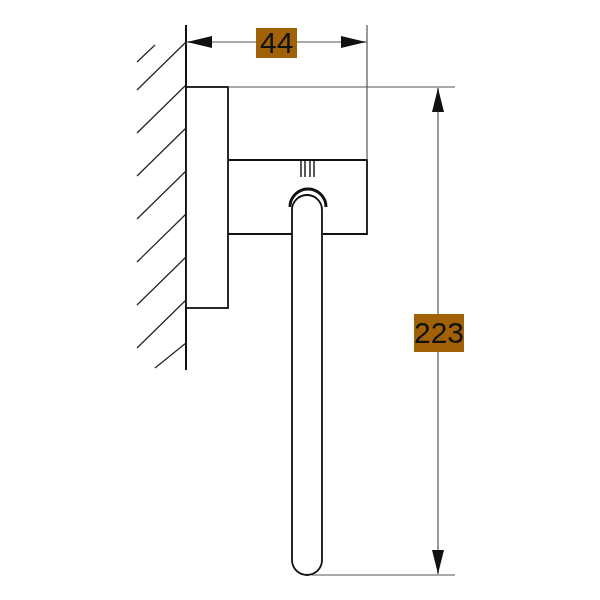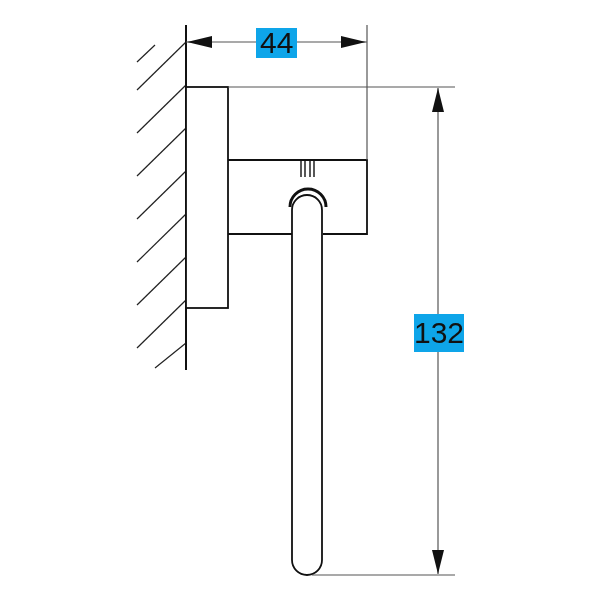--- a/index.html
+++ b/index.html
@@ -1,18 +1,18 @@
 <!DOCTYPE html>
 <html><head>
   <meta charset="utf-8">
   <style>
     html, body { margin: 0; padding: 0; background: #ffffff; }
     body { width: 600px; height: 600px; overflow: hidden; position: relative; font-family: "Liberation Sans", sans-serif; }
     svg { position: absolute; left: 0; top: 0; }
-    .lbl { position: absolute; font-family: "Liberation Sans", sans-serif; color: #111; background: #0ea5e9; line-height: 1; }
+    .lbl { position: absolute; font-family: "Liberation Sans", sans-serif; color: #111; background: #a16207; line-height: 1; }
     #dim-w { left: 256px; top: 28px; font-size: 30px; padding: 0 4px; }
     #dim-h { left: 414px; top: 314px; font-size: 30px; padding: 4px 0; }
   </style>
 </head>
 <body>
 
 <svg width="600" height="600" viewBox="0 0 600 600">
 
   <g stroke="#222" stroke-width="1.2">
     <line x1="155" y1="45" x2="137" y2="62"></line>
@@ -54,13 +54,13 @@
   </g>
   <polygon points="187,42 212,36 212,48" fill="#111"></polygon>
   <polygon points="366,42 341,36 341,48" fill="#111"></polygon>
 
   <line x1="438" y1="88" x2="438" y2="574" stroke="#555" stroke-width="1.2"></line>
   <polygon points="438,88 432,112 444,112" fill="#111"></polygon>
   <polygon points="438,574 432,550 444,550" fill="#111"></polygon>
 </svg>
 
 <div id="dim-w" class="lbl">44</div>
-<div id="dim-h" class="lbl">132</div>
+<div id="dim-h" class="lbl">223</div>
 
 </body></html>

